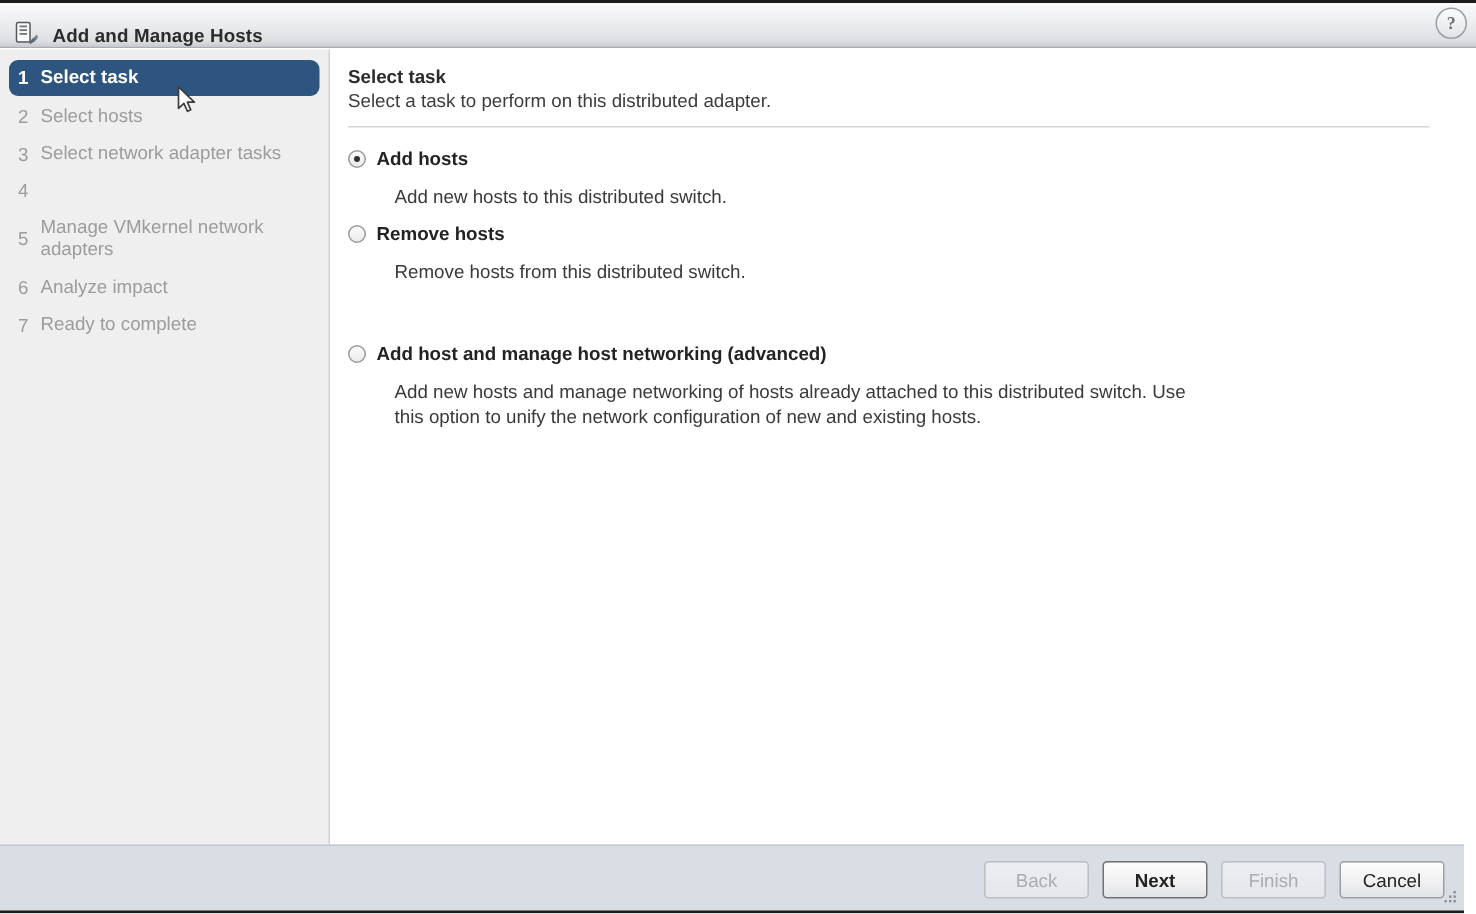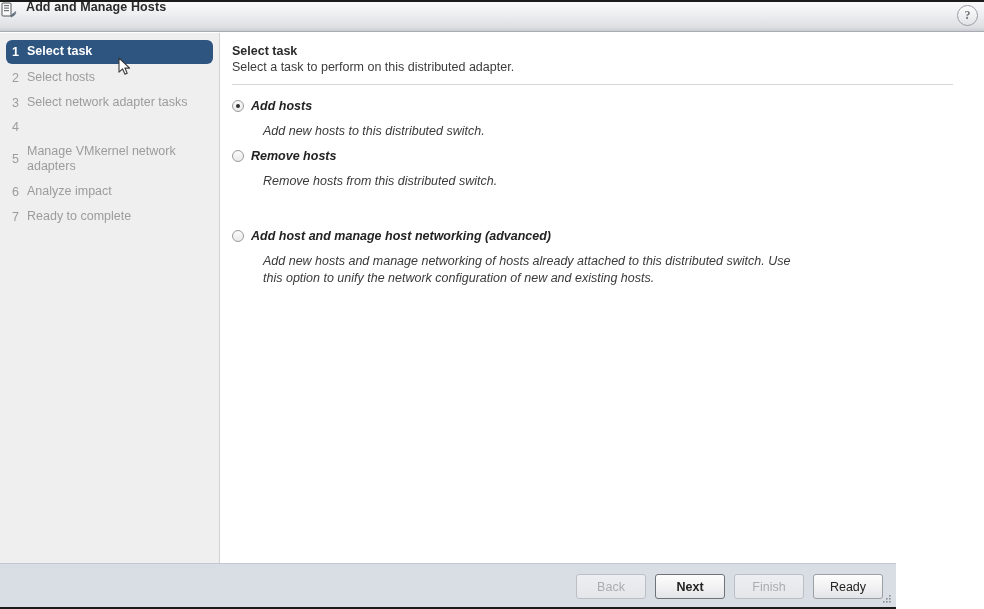--- a/index.html
+++ b/index.html
@@ -26,21 +26,22 @@
   
   .titlebar {
     position: absolute;
     left: 0; top: 0;
     width: 984px;
     height: 32px;
     box-sizing: border-box;
     background: linear-gradient(to bottom, #fbfbfc 0%, #eeeff1 45%, #dddfe3 88%, #c9ccd1 100%);
     border-bottom: 1px solid #a9acb2;
     display: flex;
-    align-items: flex-start;
+    align-items: flex-end;
+    padding-left: 9px;
   }
   .titlebar::before {
     content: "";
     position: absolute;
     left: 0; top: 0; right: 0;
     height: 2px;
     background: #1b1b1b;
   }
   .title-icon {
     width: 18px;
@@ -153,21 +154,20 @@
     background: #d6d6d6;
   }
 
   .options {
     margin-top: 13px;
   }
   .option {
     display: flex;
     align-items: flex-start;
     margin-bottom: 8px;
-    font-style: italic;
   }
   .option.spaced { margin-top: 38px; }
   .radio {
     flex: 0 0 auto;
     width: 12px;
     height: 12px;
     border-radius: 50%;
     border: 1px solid #9a9a9a;
     background: linear-gradient(to bottom, #fbfbfb, #eaeaea);
     box-sizing: border-box;
@@ -197,21 +197,21 @@
     margin-top: 9px;
     margin-left: 12px;
     max-width: 545px;
   }
 
   
   .footer {
     position: absolute;
     left: 0;
     top: 563px;
-    width: 896px;
+    width: 976px;
     height: 46px;
     background: #d9dde4;
     border-top: 1px solid #c3c7cf;
     box-sizing: border-box;
     display: flex;
     align-items: center;
     justify-content: flex-end;
     padding-right: 13px;
   }
   .footer::after {
@@ -346,21 +346,21 @@
             </div>
           </div>
         </div>
       </div>
   </div>
 
   <div class="footer" id="footer">
     <button class="btn disabled">Back</button>
       <button class="btn primary">Next</button>
       <button class="btn disabled">Finish</button>
-      <button class="btn">Ready</button>
+      <button class="btn">Cancel</button>
       <span class="grip">
       <svg width="12" height="12" viewBox="0 0 12 12">
         <g fill="#8a8f97">
           <rect x="9" y="1" width="1.6" height="1.6"></rect>
           <rect x="6" y="4" width="1.6" height="1.6"></rect>
             <rect x="9" y="4" width="1.6" height="1.6"></rect>
           <rect x="3" y="7" width="1.6" height="1.6"></rect>
             <rect x="6" y="7" width="1.6" height="1.6"></rect>
             <rect x="9" y="7" width="1.6" height="1.6"></rect>
         </g>

